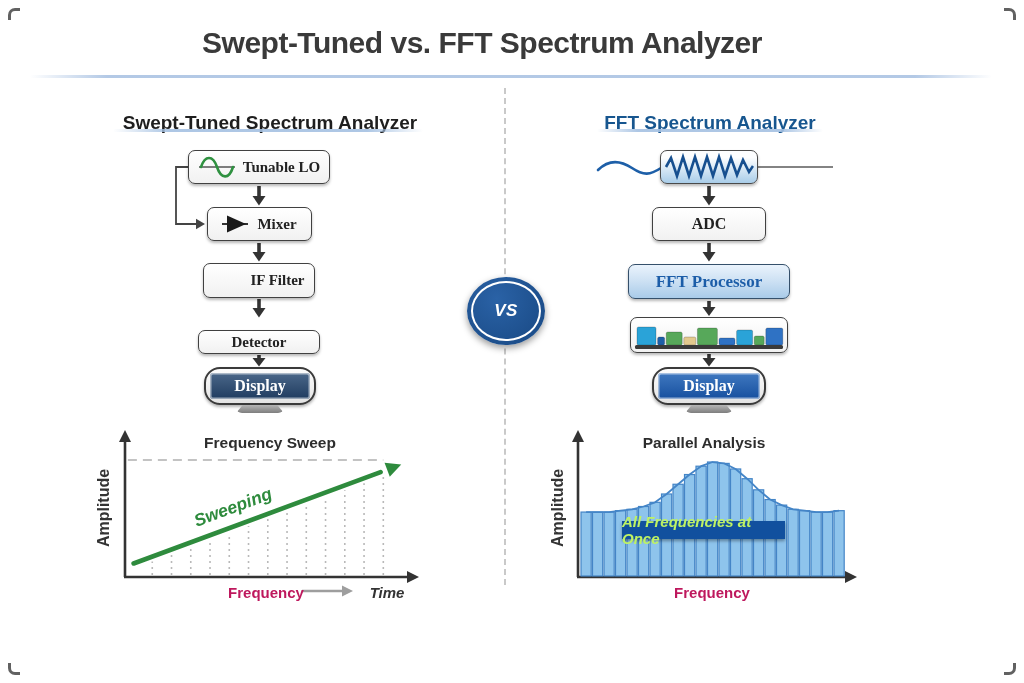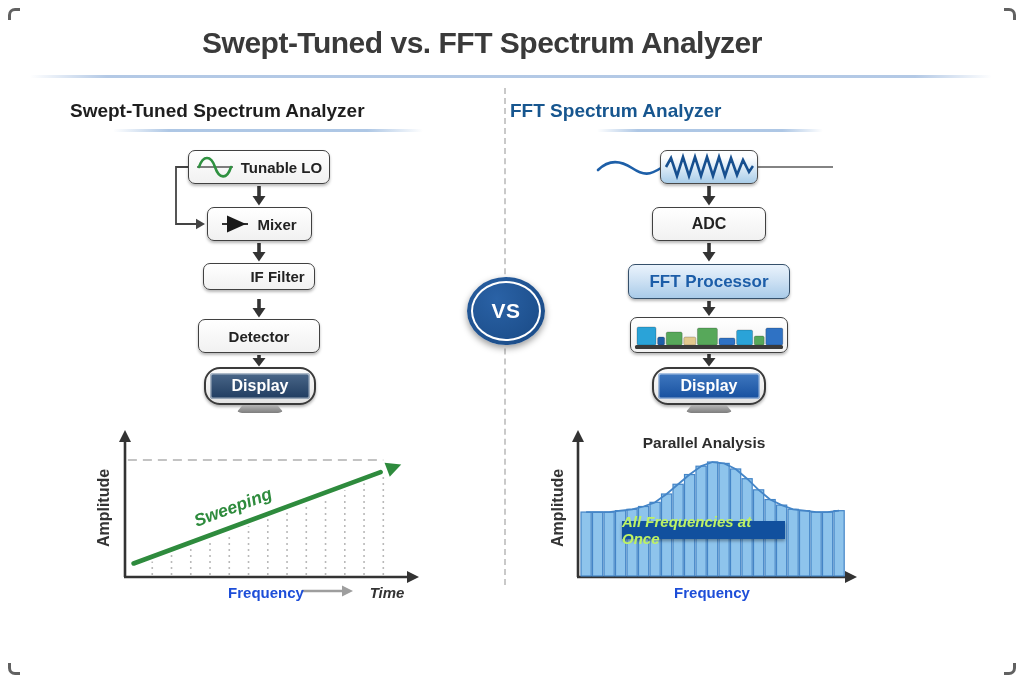--- a/index.html
+++ b/index.html
@@ -12,21 +12,21 @@
   .corner.bl{bottom:8px;left:8px;border-right:none;border-top:none;border-bottom-left-radius:7px;}
   .corner.br{bottom:8px;right:8px;border-left:none;border-top:none;border-bottom-right-radius:7px;}
 
   .page-title{position:absolute;top:26px;left:-30px;width:1024px;text-align:center;
     font-size:30px;font-weight:bold;color:#3a3a3a;letter-spacing:-0.5px;margin:0;}
   .title-rule{position:absolute;top:75px;left:30px;width:962px;height:3px;border-radius:2px;
     background:linear-gradient(90deg,rgba(175,198,228,0) 0%,rgba(175,198,228,.95) 8%,rgba(175,198,228,.95) 92%,rgba(175,198,228,0) 100%);}
 
   .divider{position:absolute;left:504px;top:88px;height:497px;border-left:2px dashed #c9c9c9;}
 
-  .panel-heading{position:absolute;top:100px;margin:0;font-size:19px;font-weight:bold;text-align:left;}
+  .panel-heading{position:absolute;top:112px;margin:0;font-size:19px;font-weight:bold;text-align:center;}
   .panel-heading.left{left:70px;width:400px;color:#1e1e1e;}
   .panel-heading.right{left:510px;width:400px;color:#17568f;}
   .heading-rule{position:absolute;top:129px;height:2.5px;border-radius:2px;
     background:linear-gradient(90deg,rgba(165,193,226,0),rgba(165,193,226,.9) 18%,rgba(165,193,226,.9) 82%,rgba(165,193,226,0));}
   .heading-rule.left{left:113px;width:310px;}
   .heading-rule.right{left:597px;width:226px;}
 
   
   .box{position:absolute;display:flex;align-items:center;justify-content:center;gap:7px;
     background:linear-gradient(#ffffff,#f1f1f1);border:1.8px solid #414141;border-radius:7px;
@@ -40,30 +40,30 @@
     color:#fff;font-size:16px;font-weight:bold;box-shadow:inset 0 0 0 1.5px rgba(255,255,255,.55);}
   .screen--navy{background:linear-gradient(#4a6789,#203c60);}
   .screen--blue{background:linear-gradient(#3f78c0,#17509f);}
   .stand{position:absolute;height:8px;background:linear-gradient(#b5b5b5,#7e7e7e);
     clip-path:polygon(14% 0,86% 0,100% 100%,0 100%);border-radius:0 0 6px 6px;}
 
   .vs-badge{position:absolute;left:467px;top:277px;width:78px;height:68px;border-radius:50%;
     background:radial-gradient(circle at 38% 32%,#2a62a6,#1d4f8c 70%);box-shadow:0 3px 7px rgba(0,0,0,.4);
     display:flex;align-items:center;justify-content:center;z-index:5;}
   .vs-badge::before{content:"";position:absolute;inset:4px;border:2.5px solid #ffffff;border-radius:50%;}
-  .vs-badge span{color:#fff;font-size:21px;font-weight:bold;letter-spacing:.5px;}
+  .vs-badge span{color:#fff;font-size:17px;font-weight:bold;letter-spacing:.5px;font-style:italic;}
 
   svg.overlay{position:absolute;left:0;top:0;z-index:1;}
-  .boxes-layer{position:absolute;left:0;top:0;width:100%;height:100%;z-index:2;pointer-events:none;}
+  .boxes-layer{position:absolute;left:0;top:0;width:100%;height:100%;z-index:2;pointer-events:none;font-family:Liberation Serif, serif;}
   .labels-layer{position:absolute;left:0;top:0;width:100%;height:100%;z-index:3;pointer-events:none;}
 
   .chart-title{position:absolute;width:220px;text-align:center;font-size:15.5px;font-weight:bold;color:#2d2d2d;}
   .axis-label-y{position:absolute;width:140px;text-align:center;font-size:16px;font-weight:bold;color:#333;
     transform:rotate(-90deg);transform-origin:center;}
-  .axis-label-x{position:absolute;width:140px;text-align:center;font-size:15px;font-weight:bold;color:#1d4ed8;}
+  .axis-label-x{position:absolute;width:140px;text-align:center;font-size:15px;font-weight:bold;color:#be185d;}
   .axis-label-x.italic{font-style:italic;color:#333;width:70px;}
   .sweep-note{position:absolute;width:130px;text-align:center;font-size:17.5px;font-weight:bold;font-style:italic;
     color:#2e8b3d;transform:rotate(-20.5deg);}
   .freq-note{position:absolute;left:622px;top:521px;width:163px;height:18px;background:#11509e;
     box-shadow:0 2px 3px rgba(0,0,0,.35);display:flex;align-items:center;justify-content:center;
     color:#bef264;font-size:15px;font-weight:bold;font-style:italic;}
 </style>
 </head>
 <body>
 
@@ -208,24 +208,24 @@
       </svg>
       <span>Tunable LO</span>
     </div>
     <div class="box" style="left:207px;top:207px;width:105px;height:34px;">
       <svg width="28" height="20">
         <line x1="0" y1="10" x2="26" y2="10" stroke="#333" stroke-width="2"></line>
         <polygon points="5,1.5 5,18.5 24,10" fill="#1a1a1a"></polygon>
       </svg>
       <span>Mixer</span>
     </div>
-    <div class="box" style="left:203px;top:263px;width:112px;height:27px;padding-left:37px;">
+    <div class="box" style="left:203px;top:263px;width:112px;height:35px;padding-left:37px;">
       <span>IF Filter</span>
     </div>
-    <div class="box" style="left:198px;top:319px;width:122px;height:34px;">
+    <div class="box" style="left:198px;top:330px;width:122px;height:24px;">
       <span>Detector</span>
     </div>
     <div class="monitor" style="left:204px;top:367px;width:112px;height:38px;">
       <div class="screen screen--navy">
         <span>Display</span>
       </div>
     </div>
     <div class="stand" style="left:236px;top:405px;width:48px;"></div>
 
     <div class="box box--signal" style="left:660px;top:150px;width:98px;height:34px;">
@@ -262,20 +262,21 @@
     </div>
     <div class="stand" style="left:685px;top:405px;width:48px;"></div>
   </div>
 
   <div class="vs-badge">
     <span>VS</span>
   </div>
 
   <div class="labels-layer">
 
+    <div class="chart-title" style="left:160px;top:434px;">Frequency Sweep</div>
     <div class="axis-label-y" style="left:34px;top:499px;">Amplitude</div>
     <div class="sweep-note" style="left:168px;top:497px;">Sweeping</div>
     <div class="axis-label-x" style="left:196px;top:584px;">Frequency</div>
     <div class="axis-label-x italic" style="left:352px;top:584px;">Time</div>
 
     <div class="chart-title" style="left:594px;top:434px;">Parallel Analysis</div>
     <div class="axis-label-y" style="left:488px;top:499px;">Amplitude</div>
     <div class="freq-note">All Frequencies at Once</div>
     <div class="axis-label-x" style="left:642px;top:584px;">Frequency</div>
   </div>

